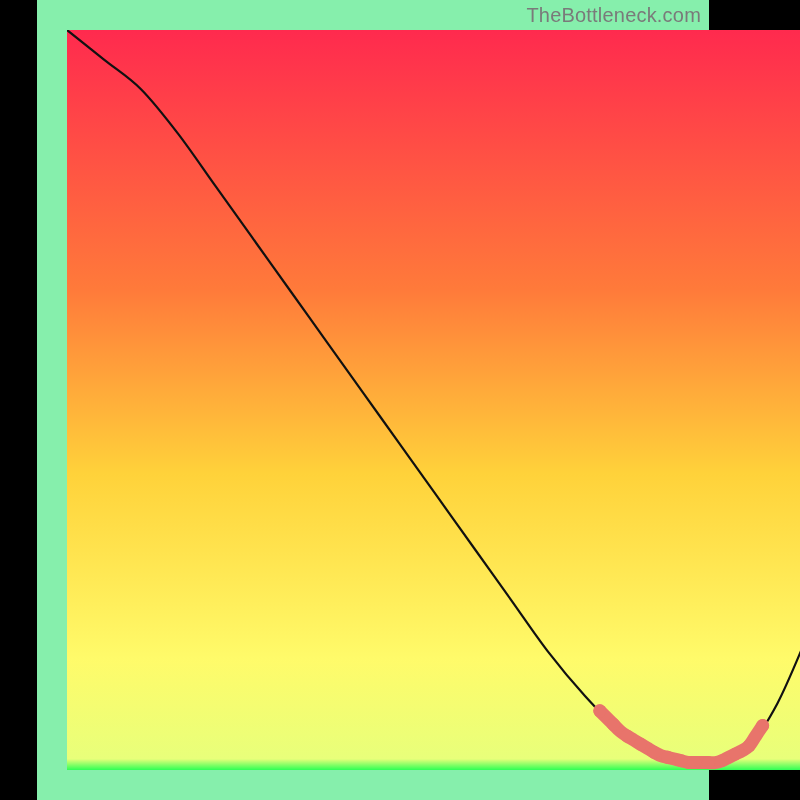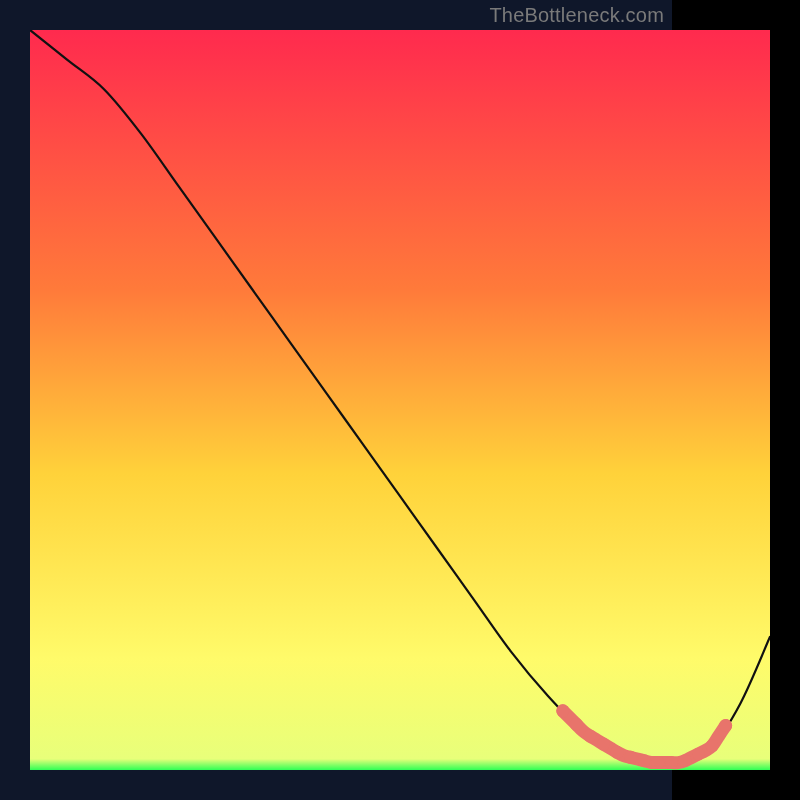--- a/index.html
+++ b/index.html
@@ -7,21 +7,22 @@
     padding: 0;
     width: 800px;
     height: 800px;
     background: #000000;
     overflow: hidden;
   }
   .canvas {
     position: relative;
     width: 672px;
     height: 800px;
-    background: #0f172a;
+    background: #86efac;
+    margin-left: 37px;
   }
   .watermark {
     position: absolute;
     top: 4px;
     right: 8px;
     font-family: Arial, Helvetica, sans-serif;
     font-size: 20px;
     color: #7a7a7a;
     letter-spacing: 0.2px;
     z-index: 20;

